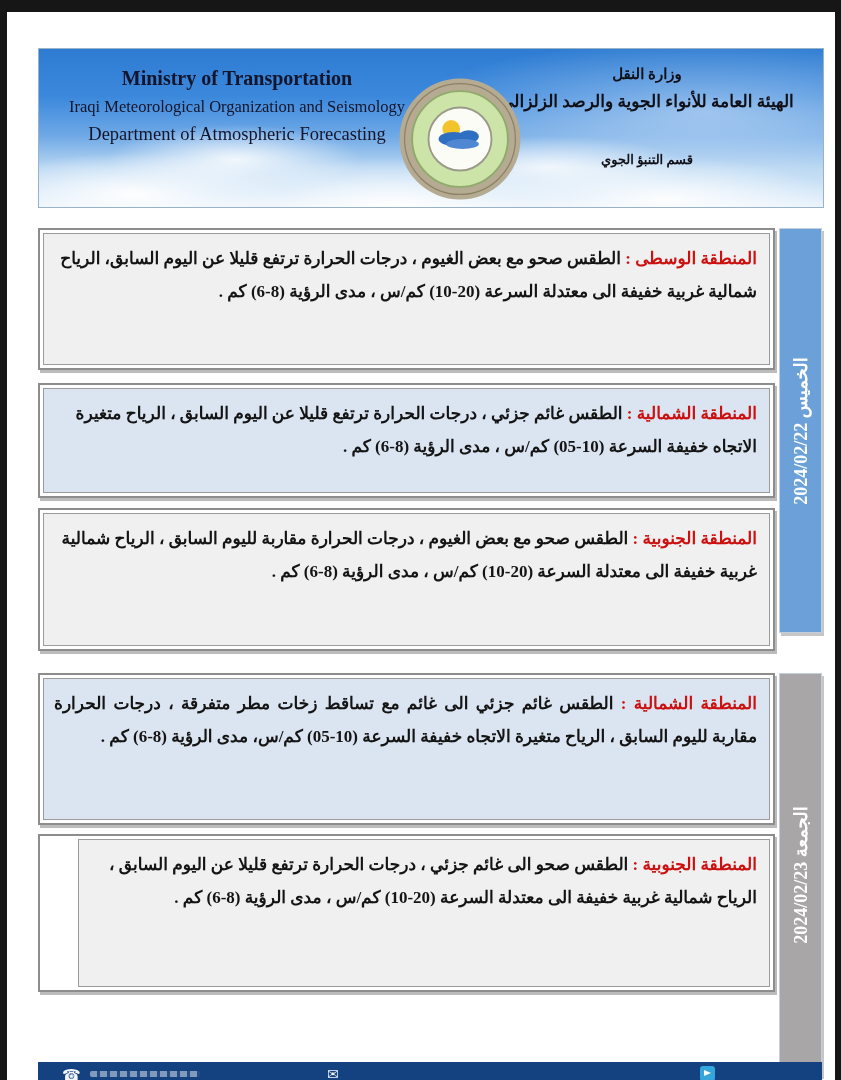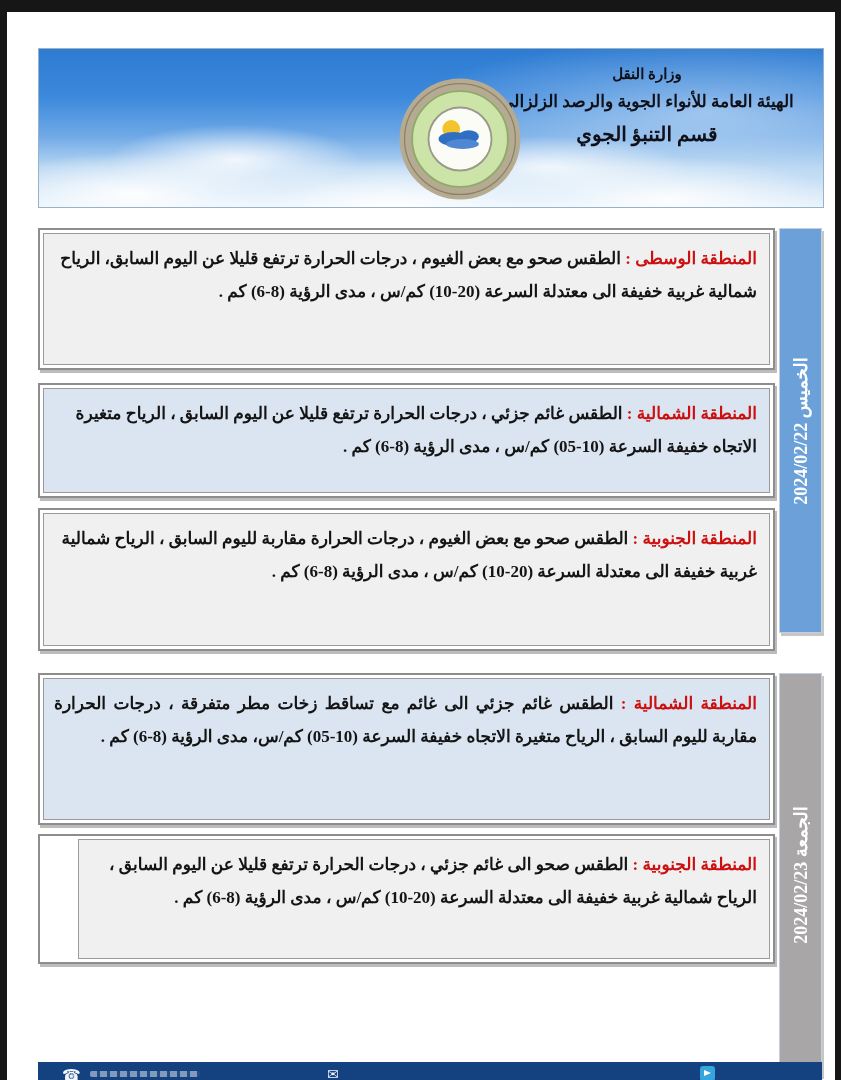--- a/index.html
+++ b/index.html
@@ -31,21 +31,21 @@
   }
   .hdr-en .l1{font-size:20px;font-weight:bold;}
   .hdr-en .l2{font-size:16.5px;}
   .hdr-en .l3{font-size:18.5px;}
   .hdr-ar{
     position:absolute;right:26px;top:12px;width:300px;text-align:center;
     direction:rtl;color:#101018;font-weight:bold;line-height:1.75;
   }
   .hdr-ar .a1{font-size:15px;}
   .hdr-ar .a2{font-size:17px;}
-  .hdr-ar .a3{font-size:20px;}
+  .hdr-ar .a3{font-size:13px;margin-top:32px;}
   .logo{position:absolute;left:358px;top:26px;width:126px;height:128px;}
   
   .main{position:absolute;left:31px;top:216px;width:784px;}
   .day-row{display:flex;align-items:flex-start;}
   .day-row.first{margin-bottom:22px;}
   .blocks-col{width:737px;}
   .block{
     border:2px solid #8d8d8d;background:#ffffff;padding:3px;
     box-shadow:2px 3px 0 #bcbcbc;box-sizing:border-box;
   }
@@ -95,20 +95,25 @@
     border-left:7px solid #ffffff;border-top:3.5px solid transparent;border-bottom:3.5px solid transparent;
   }
   
 </style>
 </head>
 <body>
 
 <div class="page">
 
   <div class="header">
+    <div class="hdr-en">
+      <div class="l1">Ministry of Transportation</div>
+      <div class="l2">Iraqi Meteorological Organization and Seismology</div>
+      <div class="l3">Department of Atmospheric Forecasting</div>
+    </div>
     <div class="hdr-ar">
       <div class="a1">وزارة النقل</div>
       <div class="a2">الهيئة العامة للأنواء الجوية والرصد الزلزالي</div>
       <div class="a3">قسم التنبؤ الجوي</div>
     </div>
     <div class="logo">
       <svg viewBox="0 0 100 100" width="126" height="128">
         <circle cx="50" cy="50" r="48" fill="#b5ab92"></circle>
         <circle cx="50" cy="50" r="44" fill="none" stroke="#8d8266" stroke-width="1"></circle>
         <circle cx="50" cy="50" r="38" fill="#cde4a9" stroke="#90aa6c" stroke-width="1.5"></circle>
@@ -148,21 +153,21 @@
       </div>
     </div>
 
     <div class="day-row">
       <div class="blocks-col">
         <div class="block justify" style="height:152px;margin-bottom:9px;">
           <div class="block-inner tint-blue">
             <span class="region-label">المنطقة الشمالية : </span><span>الطقس غائم جزئي الى غائم مع تساقط زخات مطر متفرقة ، درجات الحرارة مقاربة لليوم السابق ، الرياح متغيرة الاتجاه خفيفة السرعة (10-05) كم/س، مدى الرؤية (8-6) كم .</span>
           </div>
         </div>
-        <div class="block" style="height:130px;padding-left:38px;">
+        <div class="block" style="height:158px;padding-left:38px;">
           <div class="block-inner tint-gray">
             <span class="region-label">المنطقة الجنوبية : </span><span>الطقس صحو الى غائم جزئي ، درجات الحرارة ترتفع قليلا عن اليوم السابق ، الرياح شمالية غربية خفيفة الى معتدلة السرعة (20-10) كم/س ، مدى الرؤية (8-6) كم .</span>
           </div>
         </div>
       </div>
       <div class="tab-col">
         <div class="tab tab-fri" style="height:403px;">
           <div class="tab-label">الجمعة 2024/02/23</div>
         </div>
       </div>

